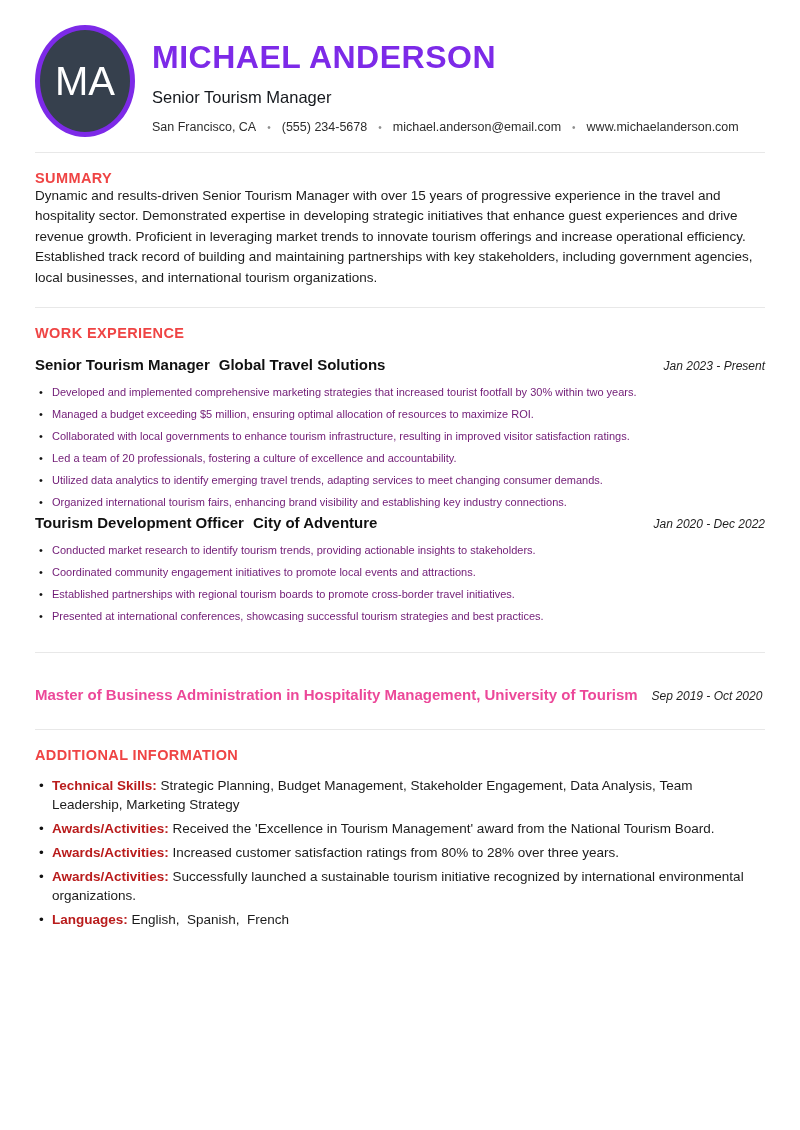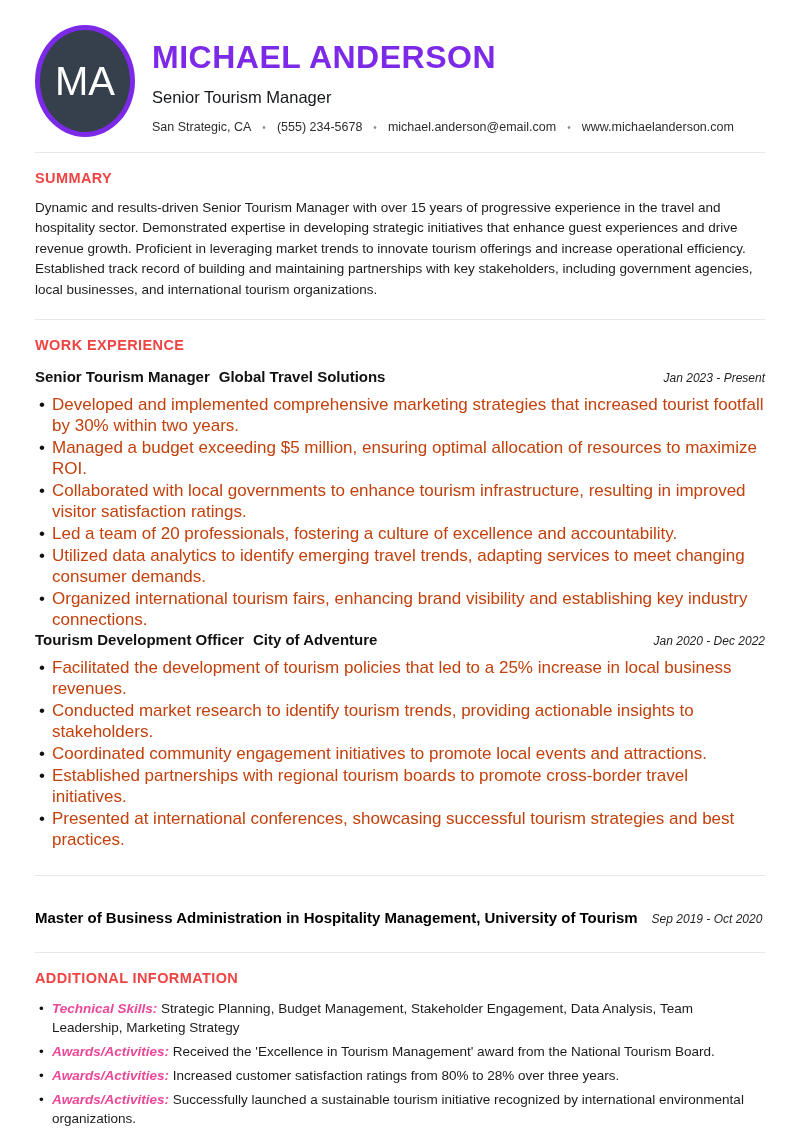--- a/index.html
+++ b/index.html
@@ -73,21 +73,21 @@
   .hr-header { margin-top: 15px; }
   .section { padding: 0 35px; }
   .section-heading {
     font-size: 14.5px;
     font-weight: 700;
     color: #ef4444;
     letter-spacing: 0.4px;
   }
   .sec-summary { padding-top: 17px; padding-bottom: 19px; }
   .summary-text {
-    margin-top: 12px;
+    margin-top: 0;
     font-size: 13.5px;
     line-height: 20.4px;
     color: #1b1b1b;
   }
 
   
   .sec-work { padding-top: 17px; padding-bottom: 24px; }
   .job { margin-top: 15px; }
   .job + .job { margin-top: 0; }
   .job-row {
@@ -107,41 +107,41 @@
     color: #1f1f1f;
     white-space: nowrap;
   }
   ul.bullets {
     list-style: none;
     margin-top: 9px;
   }
   ul.bullets li {
     position: relative;
     padding-left: 17px;
-    font-size: 17px;
+    font-size: 11px;
     line-height: 21px;
     margin-bottom: 1px;
-    color: #c2410c;
+    color: #701a75;
   }
   ul.bullets li::before {
     content: "\2022";
     position: absolute;
     left: 4px;
     top: 0;
     color: #111;
   }
 
   
   .sec-education { padding-top: 17px; padding-bottom: 26px; }
   .edu-row {
     display: flex;
     align-items: baseline;
     margin-top: 16px;
   }
-  .edu-degree { font-size: 15px; font-weight: 700; color: #000000; }
+  .edu-degree { font-size: 15px; font-weight: 700; color: #ec4899; }
   .edu-date {
     margin-left: 14px;
     font-size: 12px;
     font-style: italic;
     color: #1f1f1f;
     white-space: nowrap;
   }
 
   
   .sec-additional { padding-top: 17px; }
@@ -154,37 +154,37 @@
     margin-bottom: 5px;
     color: #1b1b1b;
   }
   ul.ai-list li::before {
     content: "\2022";
     position: absolute;
     left: 4px;
     top: 0;
     color: #111;
   }
-  .ai-label { font-weight: 700; color: #ec4899; font-style: italic; }
+  .ai-label { font-weight: 700; color: #b91c1c; }
   .ai-text { white-space: pre-wrap; }
 </style>
 </head>
 <body>
 
 <div class="page">
 
   <header class="header">
     <div class="avatar">
       <span>MA</span>
     </div>
     <div class="header-text">
       <h1 class="name">MICHAEL ANDERSON</h1>
       <div class="subtitle">Senior Tourism Manager</div>
       <div class="contact">
-        <span>San Strategic, CA</span>
+        <span>San Francisco, CA</span>
         <span class="sep">•</span>
         <span>(555) 234-5678</span>
         <span class="sep">•</span>
         <span>michael.anderson@email.com</span>
         <span class="sep">•</span>
         <span>www.michaelanderson.com</span>
       </div>
     </div>
   </header>
 
@@ -220,21 +220,20 @@
 
     <div class="job">
       <div class="job-row">
         <div class="job-titles">
           <span class="job-title">Tourism Development Officer</span>
           <span class="job-company">City of Adventure</span>
         </div>
         <span class="job-date">Jan 2020 - Dec 2022</span>
       </div>
       <ul class="bullets">
-        <li>Facilitated the development of tourism policies that led to a 25% increase in local business revenues.</li>
         <li>Conducted market research to identify tourism trends, providing actionable insights to stakeholders.</li>
         <li>Coordinated community engagement initiatives to promote local events and attractions.</li>
         <li>Established partnerships with regional tourism boards to promote cross-border travel initiatives.</li>
         <li>Presented at international conferences, showcasing successful tourism strategies and best practices.</li>
       </ul>
     </div>
   </section>
 
   <hr class="divider">
 

